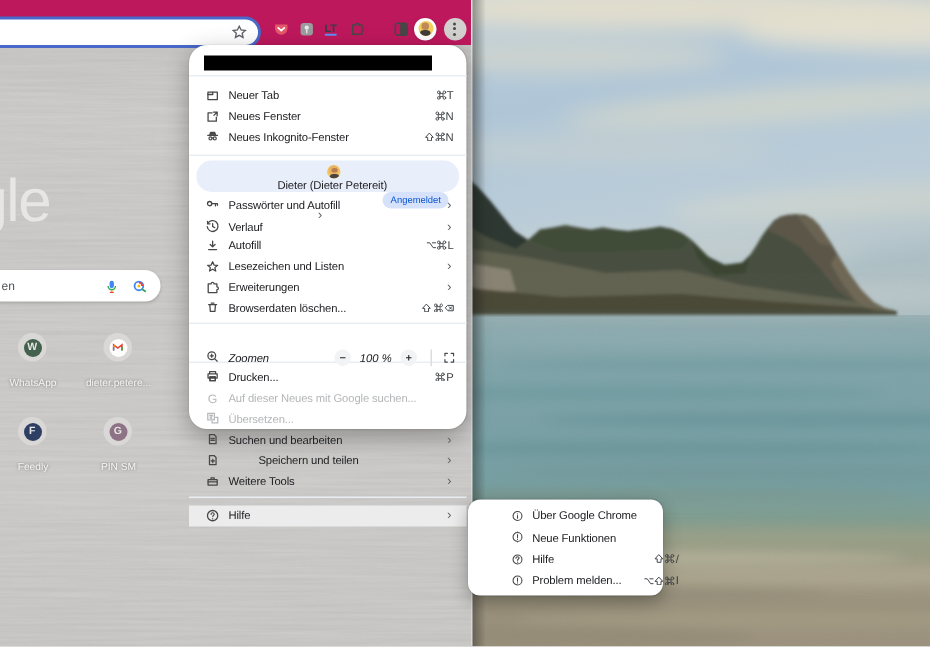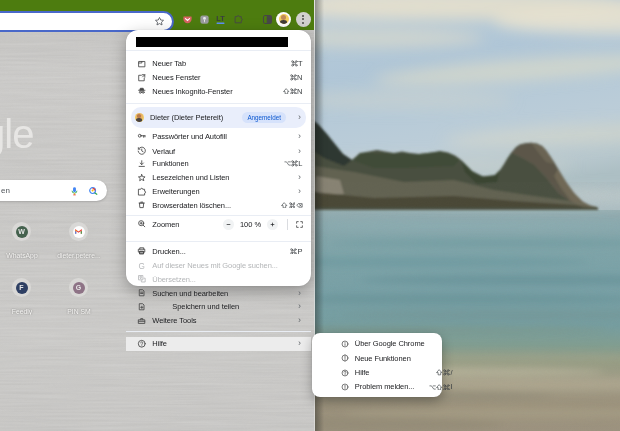--- a/index.html
+++ b/index.html
@@ -1,20 +1,20 @@
 <!DOCTYPE html>
 <html><head><meta charset="utf-8">
 <style>
 html,body{margin:0;padding:0;}
 body{width:620px;height:431px;overflow:hidden;font-family:"Liberation Sans",sans-serif;}
 #stage{position:relative;width:620px;height:431px;overflow:hidden;background:#c9c8c6;}
 
 #win{position:absolute;left:0;top:0;width:315px;height:431px;overflow:hidden;}
 #winedge{position:absolute;left:313.5px;top:0;width:1.5px;height:431px;background:rgba(248,248,246,.8);z-index:40;}
-#toolbar{position:absolute;left:0;top:0;width:315px;height:44px;background:#4d7c0f;}
+#toolbar{position:absolute;left:0;top:0;width:315px;height:44px;background:#be185d;}
 #page{position:absolute;left:0;top:30px;width:315px;height:401px;
  background:linear-gradient(180deg,#c4c3c1 0%,#cac9c7 12%,#c7c6c4 40%,#c9c8c6 75%,#c6c5c3 100%);}
 #gle{position:absolute;left:-17px;top:84.2px;font-size:40px;line-height:40px;color:#e7e6e4;letter-spacing:-1px;}
 #spill{position:absolute;left:-20px;top:150px;width:127px;height:21px;background:#fff;border-radius:10.5px;box-shadow:0 1px 2.5px rgba(0,0,0,.18);}
 #spill .ph{position:absolute;left:21px;top:5.8px;font-size:8px;color:#50555a;}
 
 .tile{position:absolute;width:19px;height:19px;border-radius:50%;background:#d9d8d6;}
 .tin{position:absolute;left:3.5px;top:3.5px;width:12px;height:12px;border-radius:50%;
  display:flex;align-items:center;justify-content:center;color:#e8e8e8;font-size:7px;font-weight:bold;}
 .tlab{position:absolute;font-size:6.8px;color:#f7f6f4;text-shadow:0 0 2px rgba(100,100,100,.9);text-align:center;width:60px;transform:translateX(-50%);white-space:nowrap;overflow:hidden;}
@@ -325,21 +325,21 @@
             <path d="M2.85 2.85h2.3v2.3h-2.3z"></path>
             <circle cx="1.8" cy="1.8" r="1.05"></circle>
             <circle cx="6.2" cy="1.8" r="1.05"></circle>
             <circle cx="1.8" cy="6.2" r="1.05"></circle>
             <circle cx="6.2" cy="6.2" r="1.05"></circle>
           </g>
         </svg>
         <span>N</span>
       </span>
     </div>
- <div class="r" style="top:80.3px;">
+ <div class="r" style="top:80.3px;flex-direction:column;">
       <span style="margin-left:9px;width:9px;height:9px;border-radius:50%;flex:none;background:radial-gradient(circle at 50% 38%,#e8b263 0 38%,#f3cf63 60%,#caa24a 100%);position:relative;overflow:hidden;">
         <span style="position:absolute;left:2.4px;top:1.6px;width:4.2px;height:3.4px;border-radius:50%;background:#b97c4f;"></span>
         <span style="position:absolute;left:1.6px;top:5.4px;width:5.8px;height:3.6px;border-radius:45%;background:#4a4440;"></span>
       </span>
       <span class="t" style="margin-left:6.5px;">Dieter (Dieter Petereit)</span>
       <span class="pill" style="margin-right:12px;padding:1.8px 5px;">Angemeldet</span>
       <span class="ch" style="margin-left:0;">›</span>
     </div>
  <div class="r" style="top:99.1px;">
       <svg class="ic" viewBox="0 0 10 10">
@@ -361,21 +361,21 @@
       </svg>
       <span class="t">Verlauf</span>
       <span class="ch">›</span>
     </div>
  <div class="r" style="top:126.7px;">
       <svg class="ic" viewBox="0 0 10 10">
         <g stroke="#474747" stroke-width="0.9" fill="none" stroke-linecap="round" stroke-linejoin="round">
           <path d="M5 1.8v4M3.3 4.2L5 5.9 6.7 4.2M2.2 7.8h5.6"></path>
         </g>
       </svg>
-      <span class="t">Funktionen</span>
+      <span class="t">Autofill</span>
       <span class="sc">
         <svg class="k" viewBox="0 0 8 8">
           <g stroke="#3c4043" stroke-width="0.75" fill="none" stroke-linejoin="round" stroke-linecap="round">
             <path d="M1 2.2h1.9L5.6 6h1.9M5 2.2h2.5"></path>
           </g>
         </svg>
         <svg class="k" viewBox="0 0 8 8">
           <g stroke="#3c4043" stroke-width="0.7" fill="none" stroke-linejoin="round" stroke-linecap="round">
             <path d="M2.85 2.85h2.3v2.3h-2.3z"></path>
             <circle cx="1.8" cy="1.8" r="1.05"></circle>
@@ -428,21 +428,21 @@
           </g>
         </svg>
         <svg class="k" viewBox="0 0 8 8">
           <g stroke="#3c4043" stroke-width="0.75" fill="none" stroke-linejoin="round" stroke-linecap="round">
             <path d="M3.1 1.9h4.2v4.2H3.1L1.2 4z"></path>
             <path d="M4.1 3l2 2M6.1 3l-2 2"></path>
           </g>
         </svg>
       </span>
     </div>
- <div class="r" style="top:187px;">
+ <div class="r" style="top:201px;font-style:italic;">
       <svg class="ic" viewBox="0 0 10 10">
         <g stroke="#474747" stroke-width="0.9" fill="none" stroke-linecap="round" stroke-linejoin="round">
           <circle cx="4.4" cy="4.4" r="2.7"></circle>
           <path d="M6.4 6.4L8.2 8.2M3.3 4.4h2.2M4.4 3.3v2.2"></path>
         </g>
       </svg>
       <span class="t">Zoomen</span>
       <span style="margin-left:auto;display:flex;align-items:center;margin-right:7.1px;">
         <span class="zbtn">
           <svg viewBox="0 0 10 10" style="width:7px;height:7px;">

